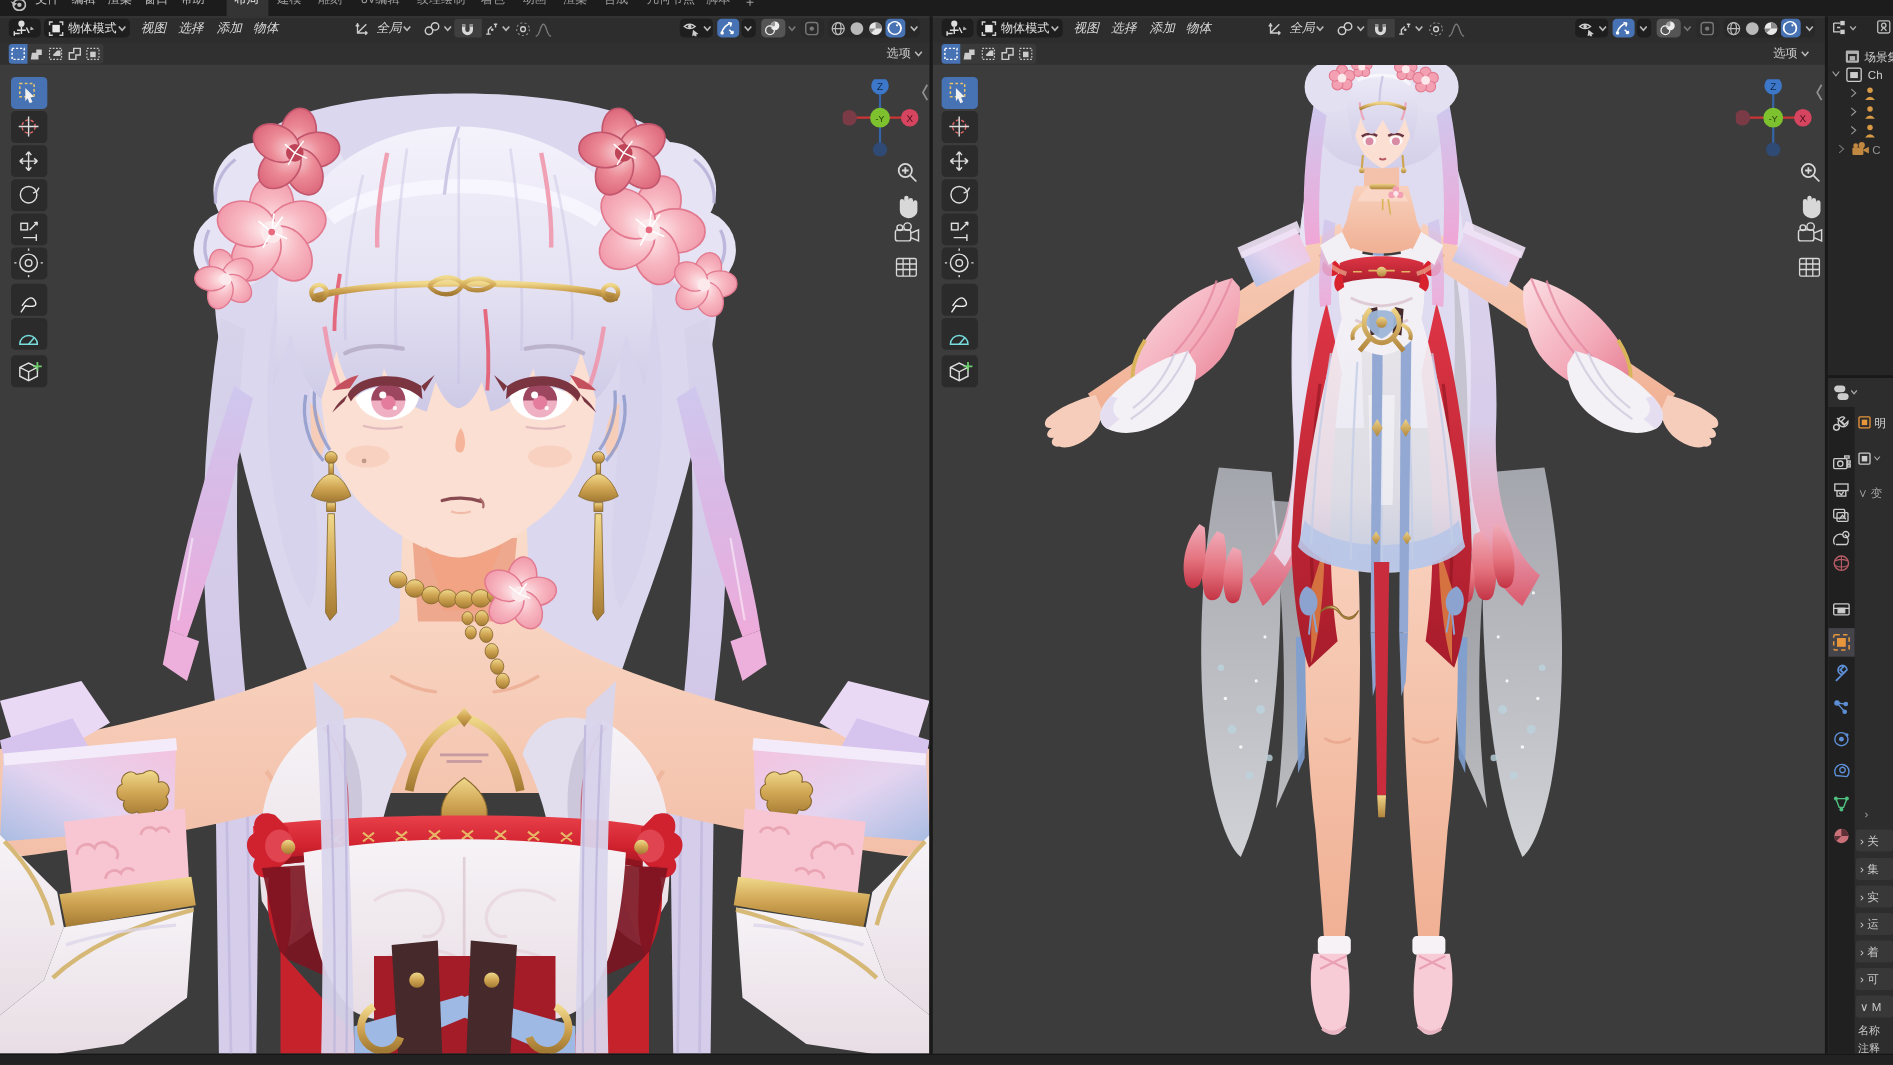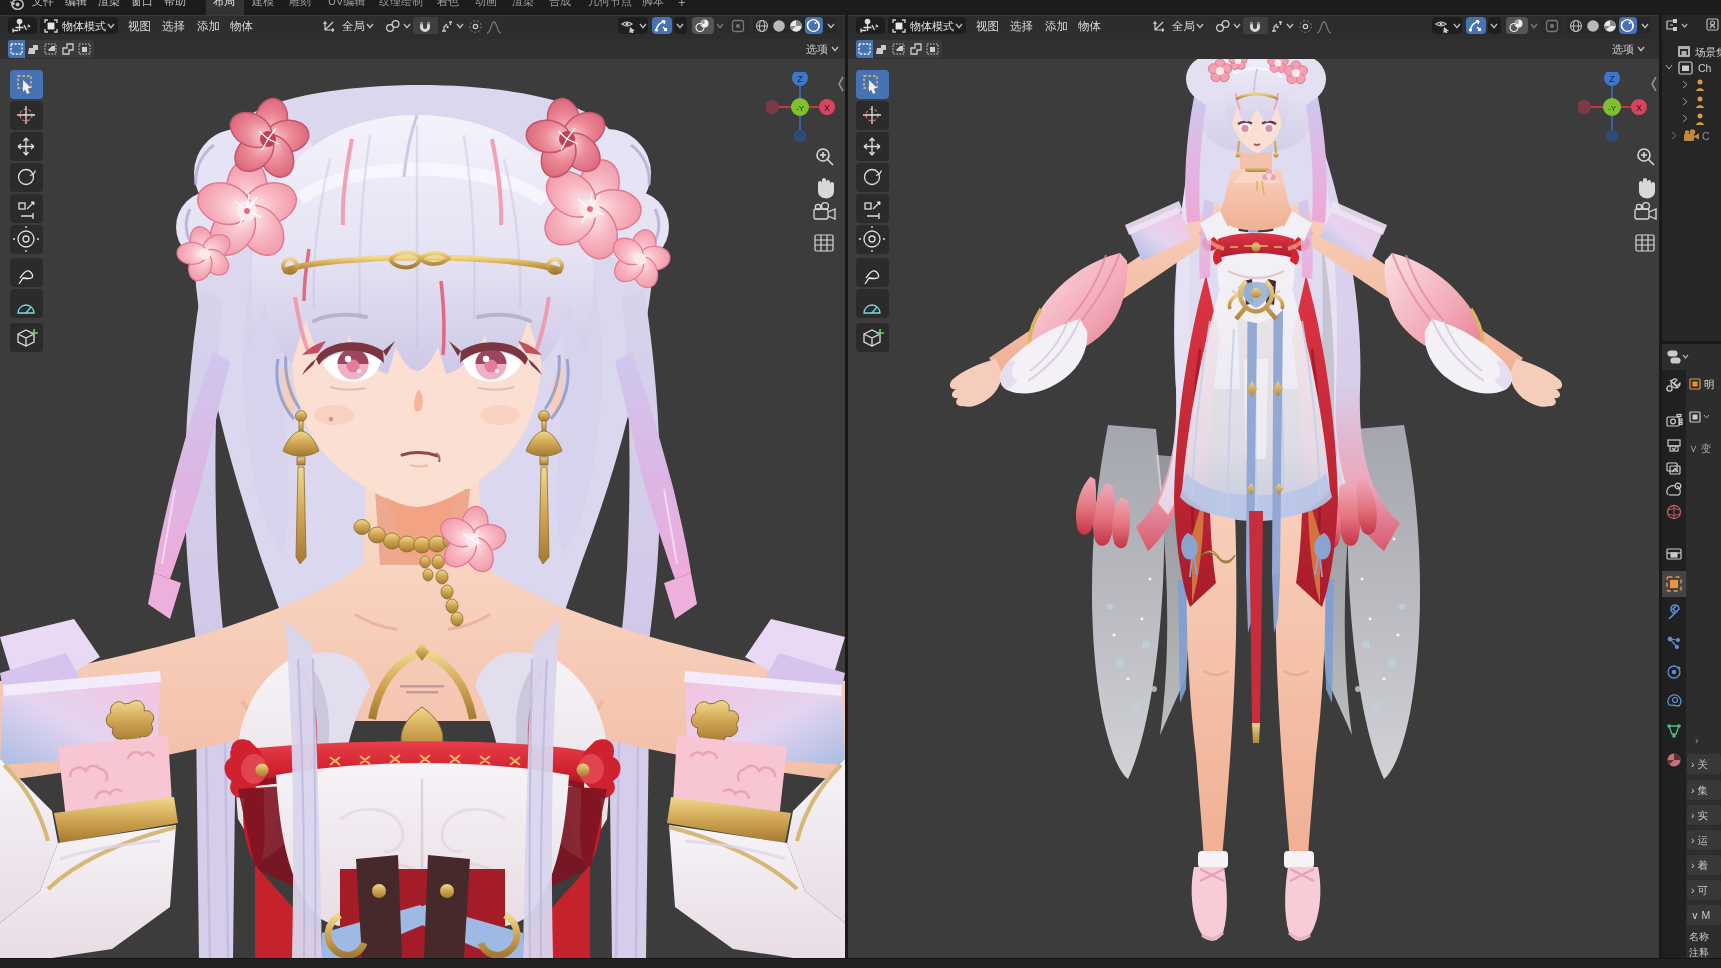--- a/index.html
+++ b/index.html
@@ -1,26 +1,26 @@
 <!DOCTYPE html>
 <html><head>
 <meta charset="utf-8">
 <style>
 html,body{margin:0;padding:0;width:1721px;height:968px;overflow:hidden;background:#3c3c3c;font-family:"Liberation Sans",sans-serif;}
 *{box-sizing:border-box;}
 .abs{position:absolute;}
 .txt{position:absolute;white-space:nowrap;color:#c4c4c4;font-size:11px;line-height:1;}
-.hmenu{color:#d8d8d8;font-size:11.5px;}
+.hmenu{color:#d8d8d8;font-size:11.5px;font-style:italic;}
 .pill{position:absolute;background:#1e1e1e;border-radius:4px;}
 svg{position:absolute;display:block;}
 </style>
 </head>
 <body>
 
-<div class="abs" style="left:0;top:0;width:1721px;height:15px;background:#1c1c1c;overflow:hidden;">
+<div class="abs" style="left:0;top:0;width:1721px;height:15px;background:#1c1c1c;overflow:hidden;font-family:Liberation Mono, monospace;">
   <svg width="15" height="12" style="left:9px;top:-2px;" viewBox="0 0 15 12">
     <ellipse cx="8.6" cy="6.4" rx="5.6" ry="5" fill="none" stroke="#bdbdbd" stroke-width="1.6"></ellipse>
     <circle cx="8.6" cy="6.4" r="2" fill="#bdbdbd"></circle>
     <path d="M0.5 3.2 L6.5 5.2 L4 7.4 Z" fill="#bdbdbd"></path>
   </svg>
   <span class="txt" style="left:32px;top:-4px;color:#bfbfbf;">文件</span>
   <span class="txt" style="left:65px;top:-4px;color:#bfbfbf;">编辑</span>
   <span class="txt" style="left:98px;top:-4px;color:#bfbfbf;">渲染</span>
   <span class="txt" style="left:131px;top:-4px;color:#bfbfbf;">窗口</span>
   <span class="txt" style="left:164px;top:-4px;color:#bfbfbf;">帮助</span>

